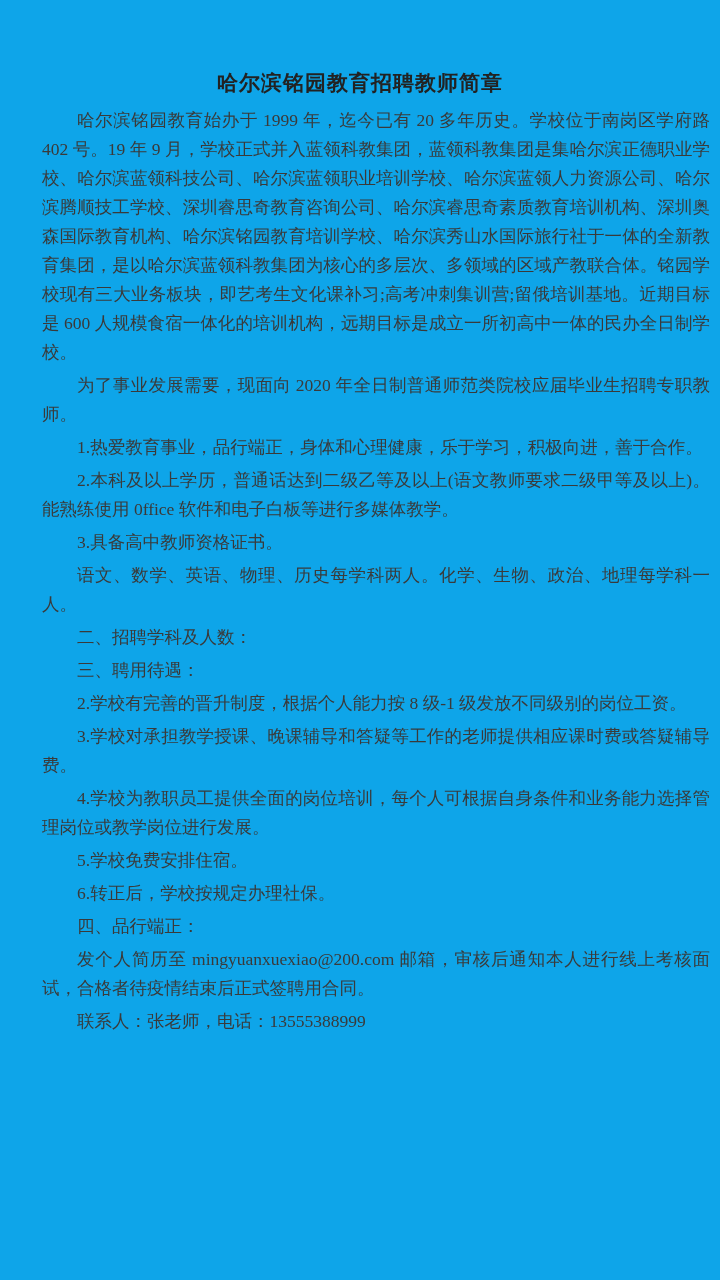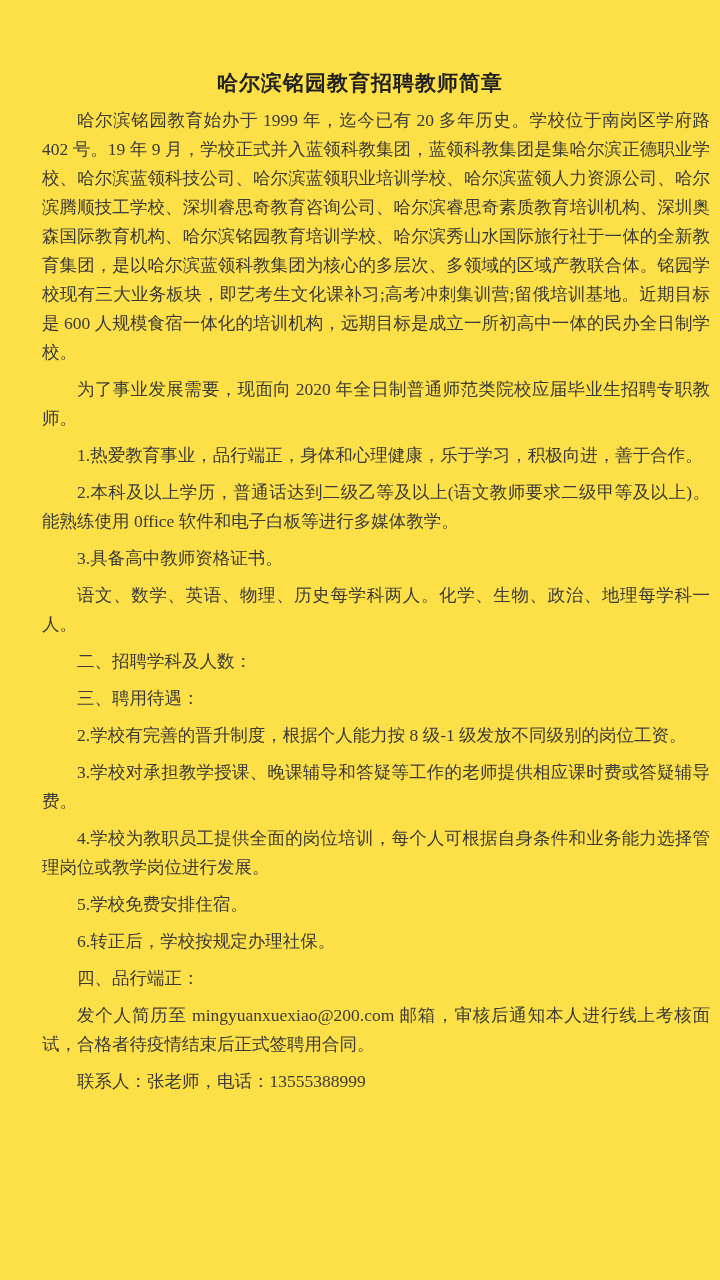--- a/index.html
+++ b/index.html
@@ -4,21 +4,21 @@
 <style>
   html, body {
     margin: 0;
     padding: 0;
     background: #ffffff;
   }
   .page {
     position: relative;
     width: 720px;
     height: 1280px;
-    background: #fde047;
+    background: #0ea5e9;
     overflow: hidden;
   }
   .doc-title {
     margin: 70px 0 10px 0;
     padding: 0;
     width: 720px;
     text-align: center;
     font-family: "Liberation Sans", "DejaVu Sans", sans-serif;
     font-weight: 700;
     font-size: 21px;
@@ -28,21 +28,21 @@
   }
   .doc-body {
     padding: 0 10px 0 42px;
     font-family: "Liberation Serif", "DejaVu Serif", serif;
     font-size: 17.5px;
     line-height: 29px;
     color: #3a3a3a;
     text-align: justify;
   }
   .doc-body p {
-    margin: 8px 0 4px 0;
+    margin: 0 0 4px 0;
     padding: 0;
     text-indent: 35px; 
     word-break: break-word;
   }
 </style>
 </head>
 <body>
 
 <div class="page">
 

